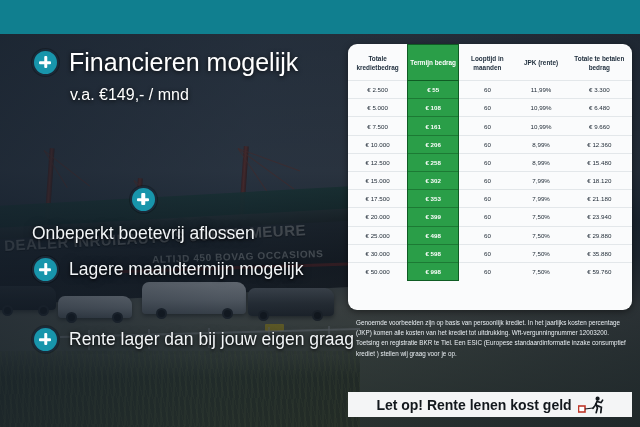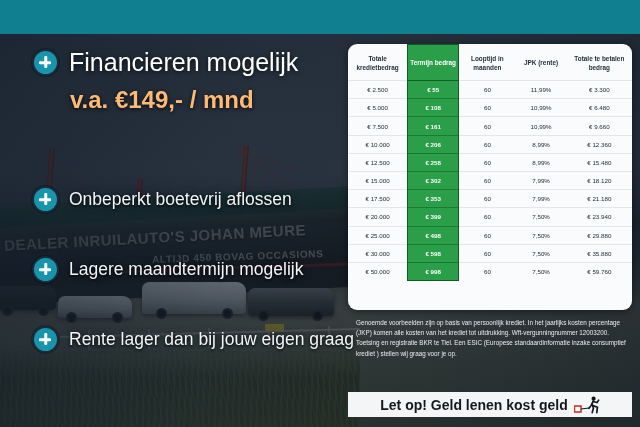--- a/index.html
+++ b/index.html
@@ -221,28 +221,28 @@
   #headline-main {
     color: #ffffff;
     font-size: 25px;
     font-weight: normal;
     white-space: nowrap;
     text-shadow: 0 1px 4px rgba(0,0,0,.8);
   }
   #headline-sub {
     position: absolute;
     left: 70px; top: 52px;
-    color: #fdba74;
-    font-size: 24px;
-    font-weight: bold;
+    color: #ffffff;
+    font-size: 16px;
+    font-weight: normal;
     white-space: nowrap;
     text-shadow: 0 1px 4px rgba(0,0,0,.85);
   }
 
-  #bullet-2 { top: 152px; left: 32px; }
+  #bullet-2 { top: 152px; left: 32px; flex-direction: column; }
   #bullet-3 { top: 222px; left: 32px; }
   #bullet-4 { top: 292px; left: 32px; }
 
   
   #panel {
     position: absolute;
     left: 348px; top: 44px;
     width: 284px; height: 266px;
     background: #fafbfc;
     border-radius: 9px;
@@ -516,21 +516,21 @@
           </tr>
         </tbody>
     </table>
   </div>
 
   <div id="fineprint">
     <div id="fineprint-body">Genoemde voorbeelden zijn op basis van persoonlijk krediet. In het jaarlijks kosten percentage (JKP) komen alle kosten van het krediet tot uitdrukking. Wft-vergunningnummer 12003200. Toetsing en registratie BKR te Tiel. Een ESIC (Europese standaardinformatie inzake consumptief krediet ) stellen wij graag voor je op.</div>
   </div>
 
   <div id="warning">
-    <span id="warning-text">Let op! Geld lenen kost geld</span>
+    <span id="warning-text">Let op! Rente lenen kost geld</span>
     <svg id="warning-logo" width="26" height="18" viewBox="0 0 26 18">
       <rect x="0.5" y="10" width="6.5" height="6" fill="#ffffff" stroke="#c0392b" stroke-width="1.6"></rect>
       <line x1="7" y1="13" x2="15" y2="12" stroke="#13181d" stroke-width="1.1"></line>
       <circle cx="19.6" cy="2.7" r="2.1" fill="#13181d"></circle>
       <path d="M19.2 5.1 L17.2 9.4 L15.0 12.3" stroke="#13181d" stroke-width="1.7" fill="none" stroke-linecap="round"></path>
       <path d="M18.0 8.0 L19.4 12.0 L18.2 16.6" stroke="#13181d" stroke-width="1.7" fill="none" stroke-linecap="round"></path>
       <path d="M19.2 5.6 L23.0 6.6 L24.6 4.2" stroke="#13181d" stroke-width="1.6" fill="none" stroke-linecap="round"></path>
       <path d="M19.1 9.6 L23.4 11.2 L22.8 16.6" stroke="#13181d" stroke-width="1.7" fill="none" stroke-linecap="round"></path>
     </svg>
   </div>

